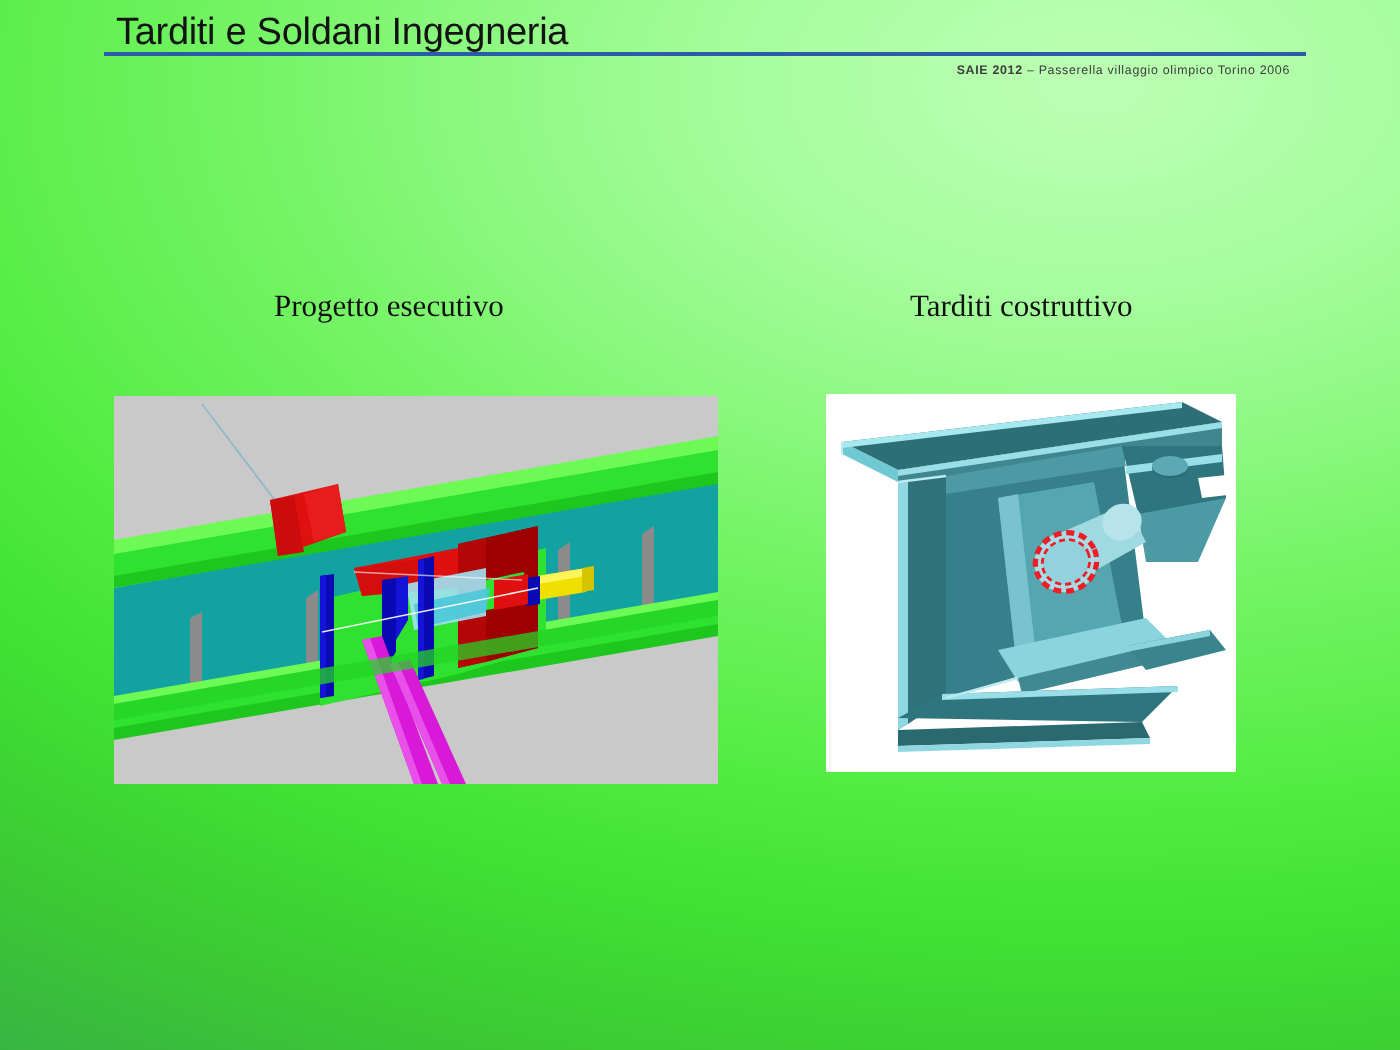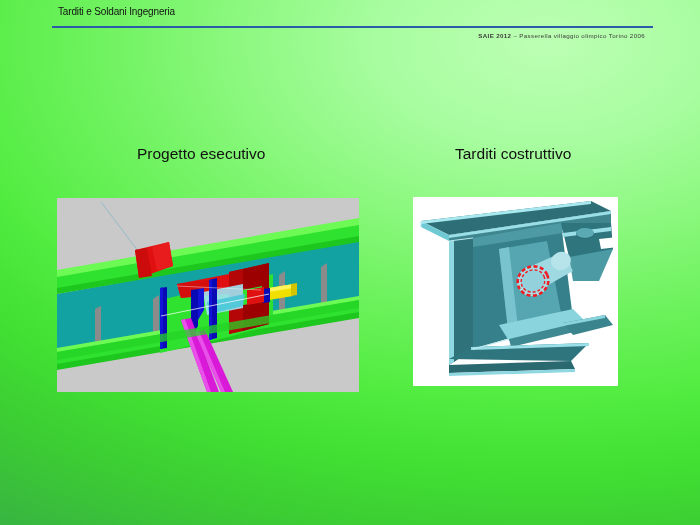--- a/index.html
+++ b/index.html
@@ -28,21 +28,21 @@
         #39bb3d 89%,
         #34a94a 100%);
     overflow: hidden;
   }
 
   
   #header-title {
     position: absolute;
     left: 58px;
     top: 6px;
-    font-size: 10px;
+    font-size: 19px;
     color: #131313;
     letter-spacing: -0.15px;
     white-space: nowrap;
   }
   #header-rule {
     position: absolute;
     left: 52px;
     top: 26px;
     width: 601px;
     height: 2px;
@@ -59,21 +59,21 @@
     white-space: nowrap;
   }
   #deck-subtitle .sep,
   #deck-subtitle .rest {
     font-weight: normal;
   }
 
   
   .section-caption {
     position: absolute;
-    font-family: Liberation Sans, sans-serif;
+    font-family: Liberation Serif, serif;
     font-size: 15.5px;
     color: #111111;
     white-space: nowrap;
   }
   #caption-left  { left: 137px; top: 145px; }
   #caption-right { left: 455px; top: 145px; }
 
   
   .figure {
     position: absolute;

